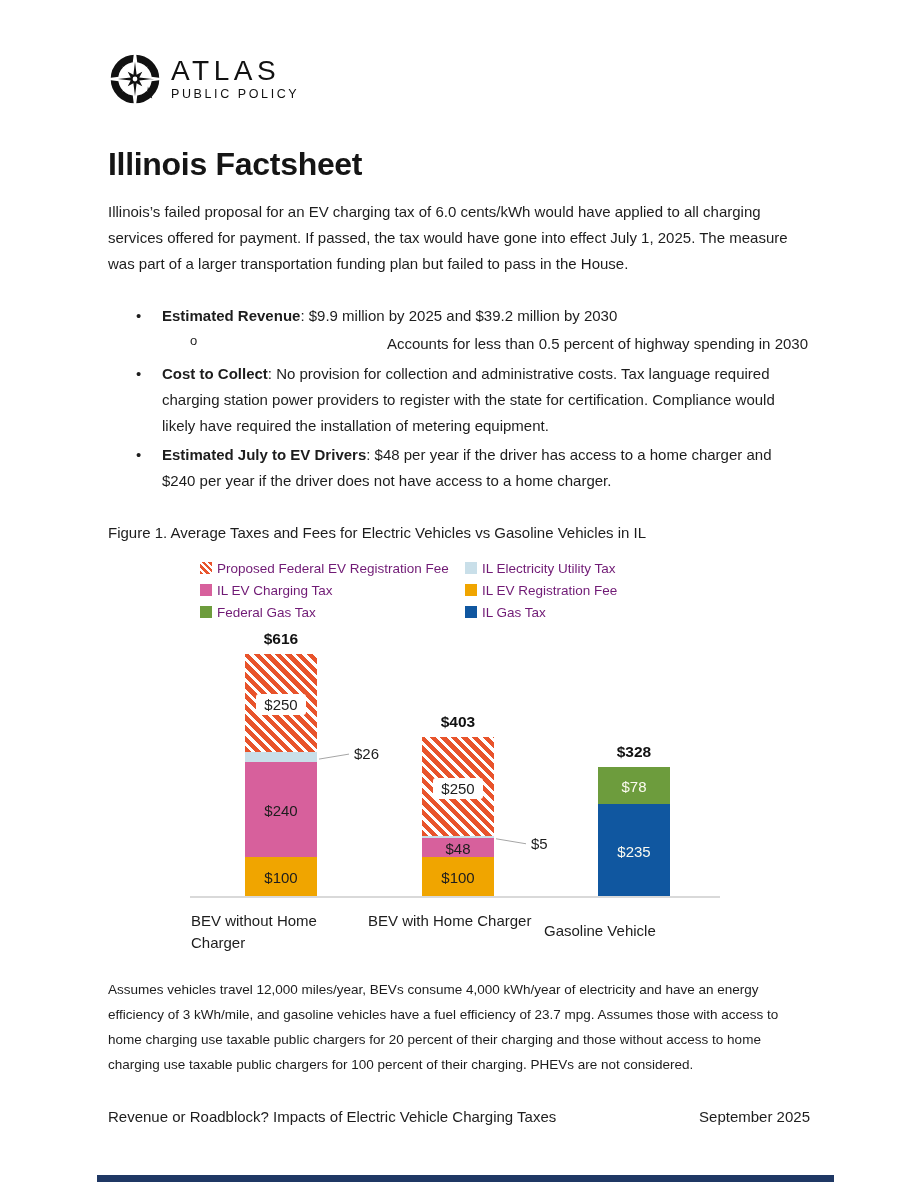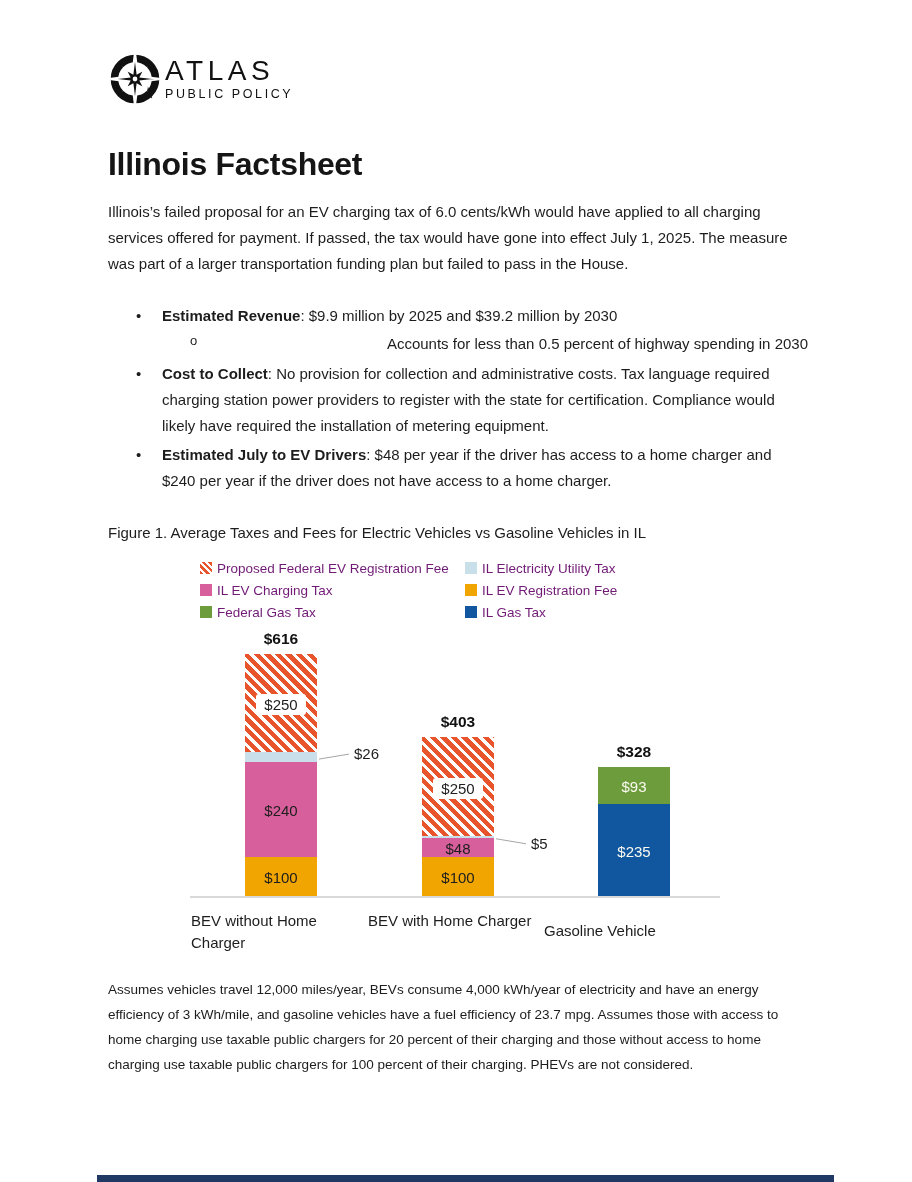--- a/index.html
+++ b/index.html
@@ -9,21 +9,21 @@
     width: 912px; height: 1182px;
     margin: 0 auto;
     background: #ffffff;
     font-family: "Liberation Sans", sans-serif;
     color: #1d1d1d;
     overflow: hidden;
   }
   .content { padding: 52px 104px 0 108px; }
 
   
-  .logo { display: flex; align-items: center; gap: 3px; }
+  .logo { display: flex; align-items: center; gap: 9px; }
   .logo-icon svg { display: block; }
   .logo-text { display: flex; flex-direction: column; }
   .logo-name { font-size: 28px; letter-spacing: 4.5px; font-weight: 400; color: #111; line-height: 1; }
   .logo-sub  { font-size: 12.5px; letter-spacing: 2.6px; font-weight: 400; color: #111; margin-top: 2px; }
 
   
   .page-title { margin-top: 40px; font-size: 32px; font-weight: 700; letter-spacing: -0.3px; color: #151515; }
   .intro { margin-top: 16px; font-size: 15px; line-height: 1.72; color: #1d1d1d; }
 
   ul.bullets { margin-top: 27px; list-style: none; }
@@ -146,29 +146,33 @@
           <div class="seg" style="background: rgb(215, 96, 156); left: 232px; width: 72px; bottom: 39.35px; height: 18.888px;"></div>
           <div class="seg-label inside-dark" style="left: 232px; width: 72px; top: 210.206px;">$48</div>
           <div class="seg" style="background: rgb(201, 223, 233); left: 232px; width: 72px; bottom: 58.238px; height: 1.9675px;"></div>
           <div class="callout-label" style="left: 341px; top: 205.778px;">$5</div>
           <div class="seg hatch" style="left: 232px; width: 72px; bottom: 60.2055px; height: 98.375px;"></div>
           <div class="seg-label boxed" style="left: 232px; width: 72px; top: 149.607px;"><span class="box">$250</span></div>
           <div class="total-label" style="left: 223px; width: 90px; top: 85.4195px;">$403</div>
           <div class="seg" style="background: rgb(16, 87, 160); left: 408px; width: 72px; bottom: 0px; height: 92.4725px;"></div>
           <div class="seg-label inside-light" style="left: 408px; width: 72px; top: 212.764px;">$235</div>
           <div class="seg" style="background: rgb(109, 156, 61); left: 408px; width: 72px; bottom: 92.4725px; height: 36.5955px;"></div>
-          <div class="seg-label inside-light" style="left: 408px; width: 72px; top: 148.23px;">$93</div>
+          <div class="seg-label inside-light" style="left: 408px; width: 72px; top: 148.23px;">$78</div>
           <div class="total-label" style="left: 399px; width: 90px; top: 114.932px;">$328</div>
           <svg width="530" height="270" class="callout-lines">
             <line x1="129" y1="131.09449999999998" x2="159" y2="126.09449999999998" stroke="#A6A6A6" stroke-width="1"></line>
             <line x1="306" y1="210.77825" x2="336" y2="215.77825" stroke="#A6A6A6" stroke-width="1"></line>
           </svg>
         </div>
     <div class="cat-label" style="left: 1px;">BEV without Home Charger</div>
         <div class="cat-label" style="left: 178px;">BEV with Home Charger</div>
         <div class="cat-label" style="left: 354px; margin-top: 10px;">Gasoline Vehicle</div>
       </div>
 
     <p class="footnote">Assumes vehicles travel 12,000 miles/year, BEVs consume 4,000 kWh/year of electricity and have an energy efficiency of 3 kWh/mile, and gasoline vehicles have a fuel efficiency of 23.7 mpg. Assumes those with access to home charging use taxable public chargers for 20 percent of their charging and those without access to home charging use taxable public chargers for 100 percent of their charging. PHEVs are not considered.</p>
   </div>
 
+  <div class="footer">
+    <span>Revenue or Roadblock? Impacts of Electric Vehicle Charging Taxes</span>
+    <span>September 2025</span>
+  </div>
   <div class="bottom-bar"></div>
 </div>
 
 </body></html>

